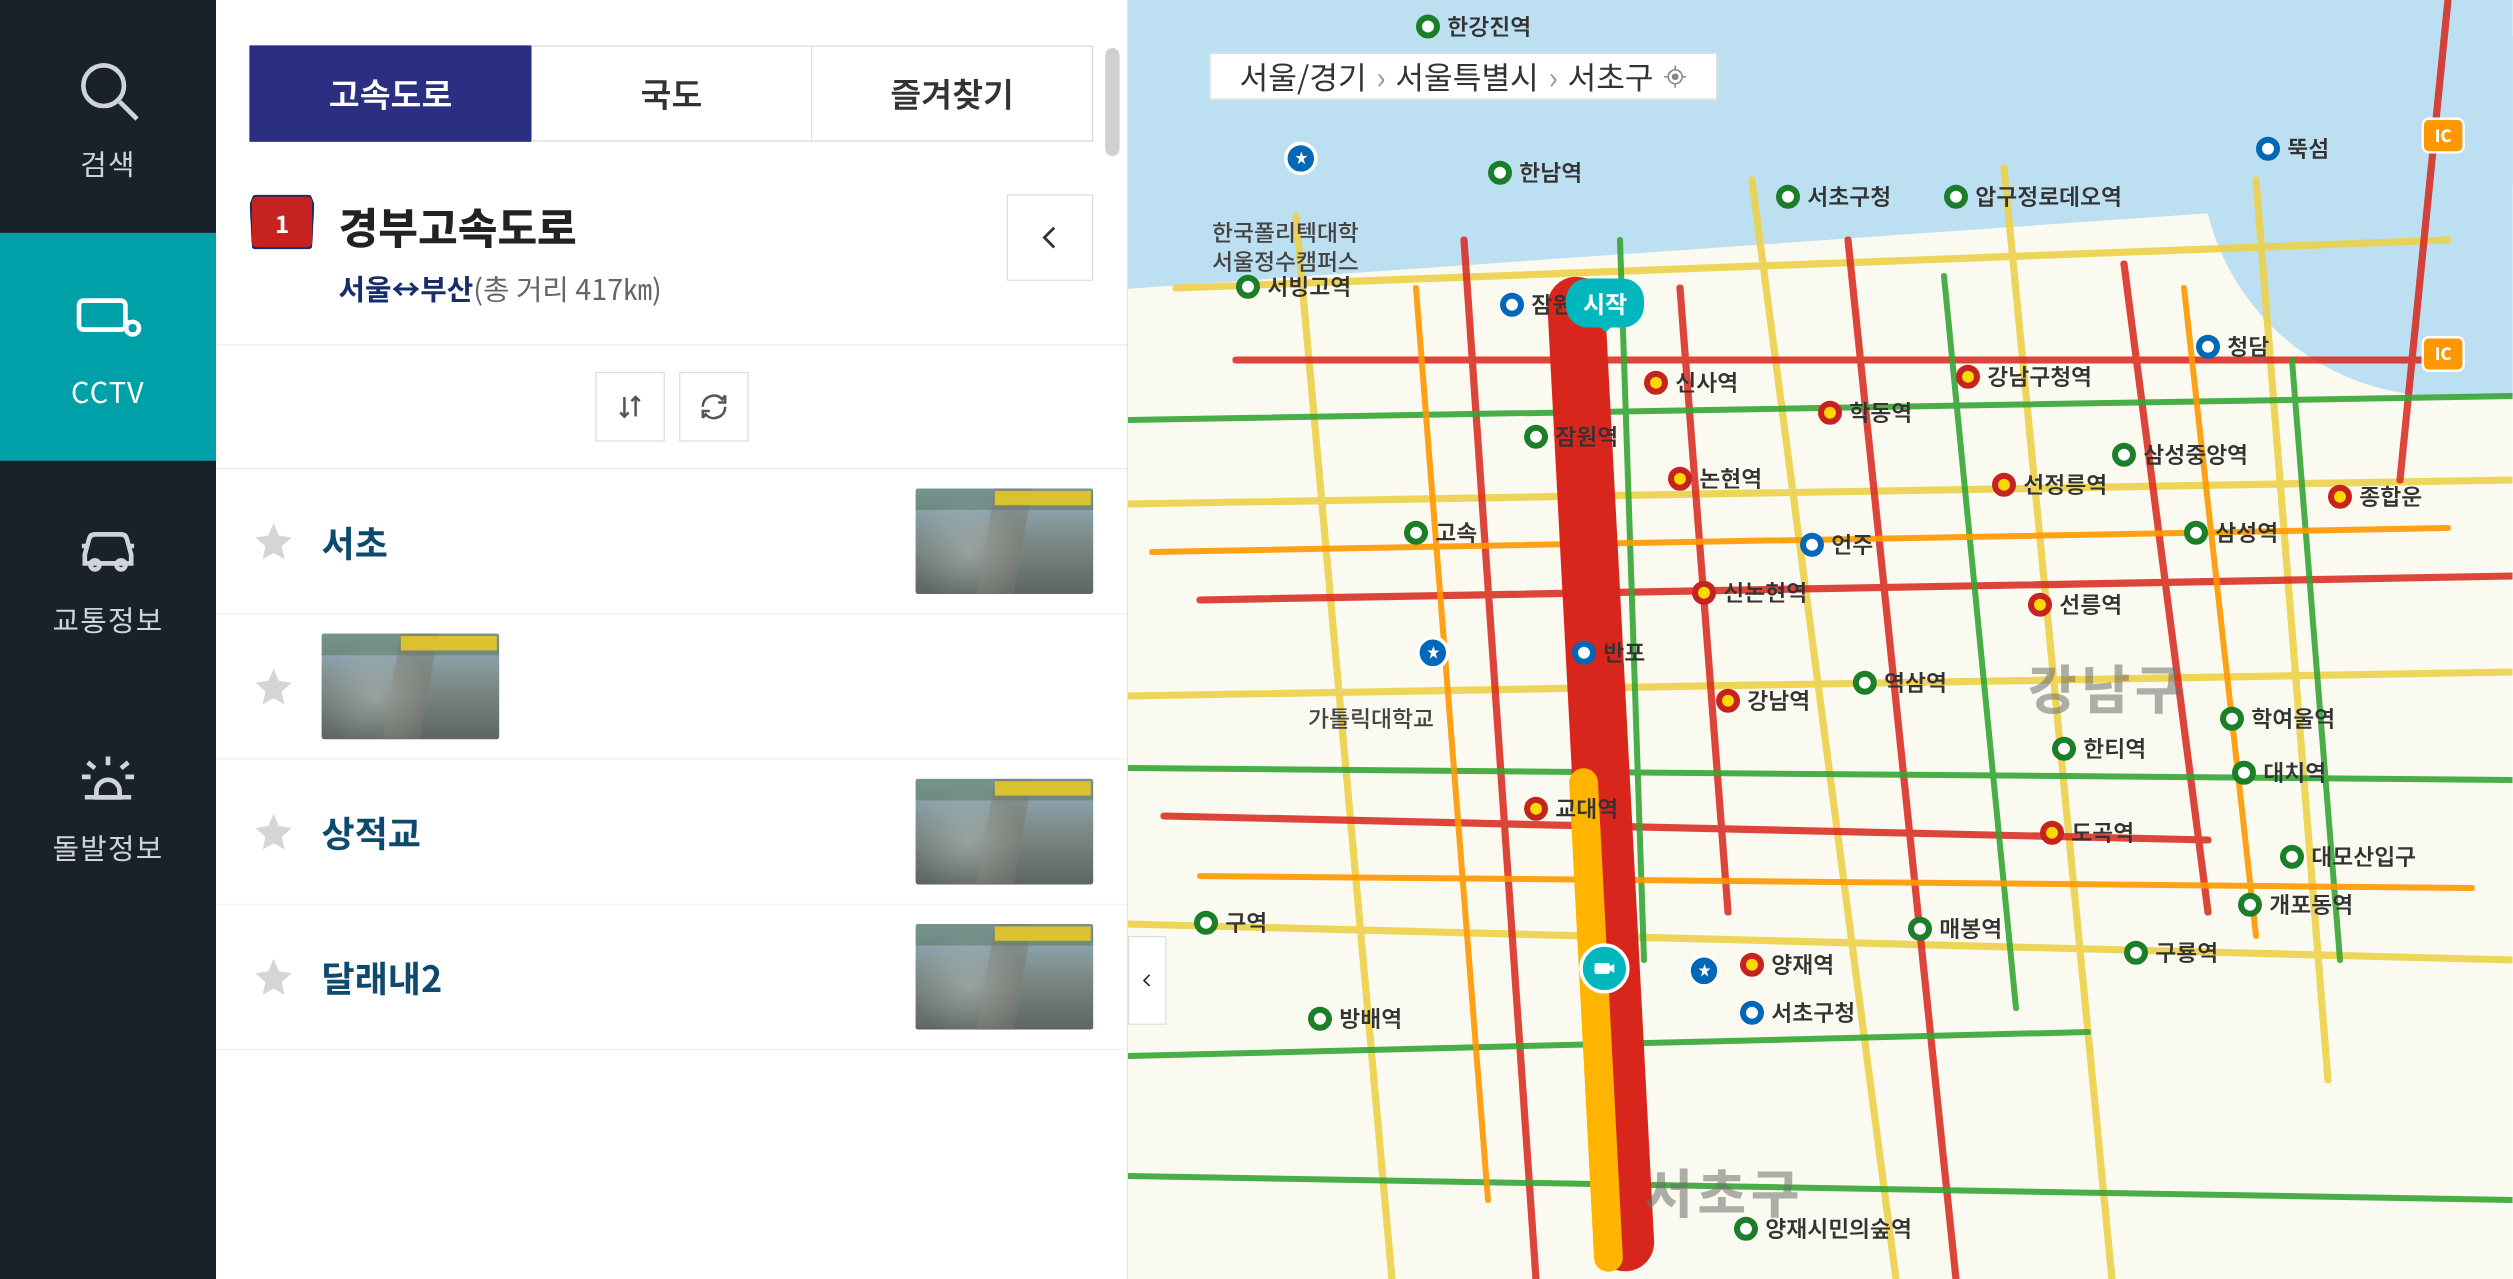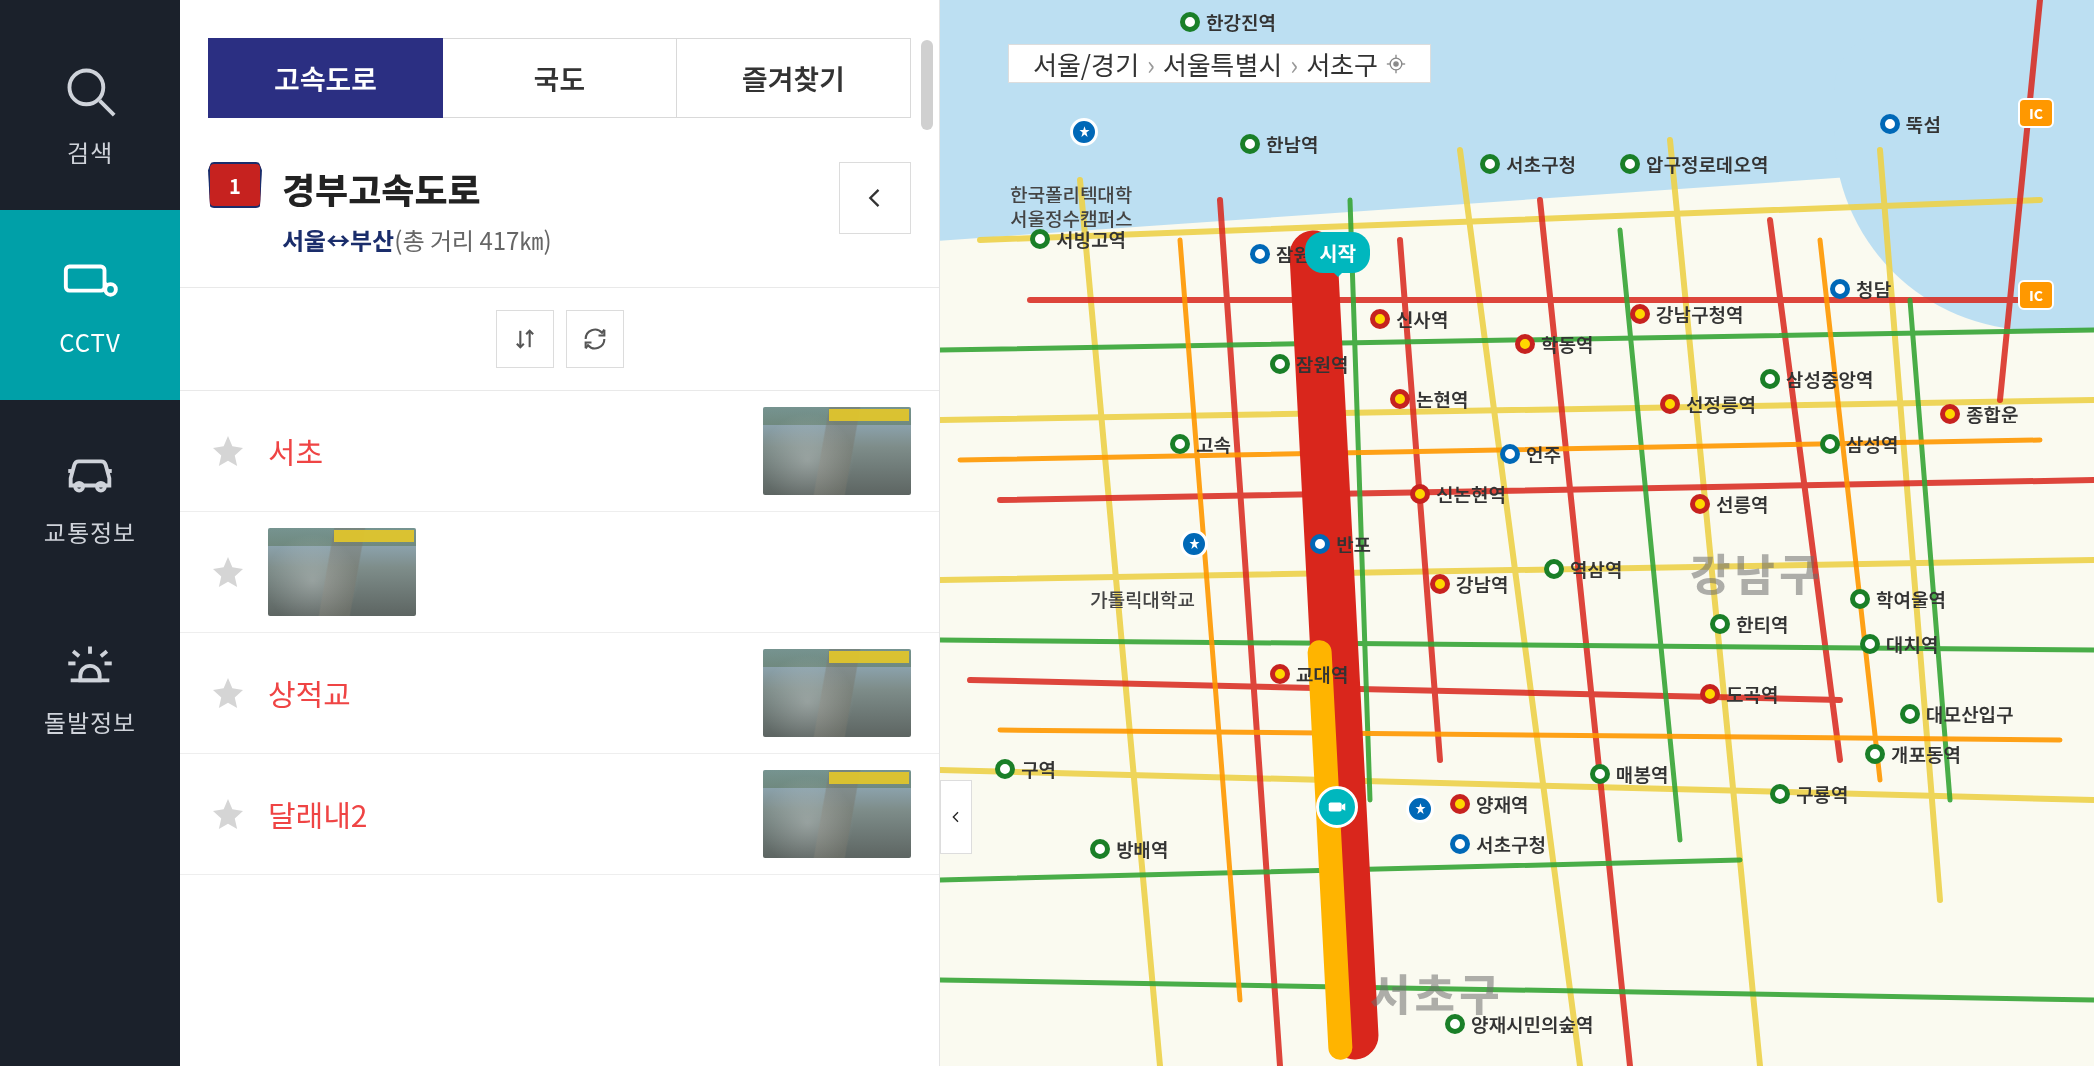--- a/index.html
+++ b/index.html
@@ -12,21 +12,21 @@
     background: #fff;
   }
 
   
   .nav {
     width: 180px;
     background: #1b212b;
     display: flex;
     flex-direction: column;
     align-items: flex-end;
-    padding-top: 20px;
+    padding-top: 4px;
   }
   .nav-item {
     width: 100%;
     height: 190px;
     display: flex;
     flex-direction: column;
     align-items: center;
     justify-content: center;
     color: #cfd3da;
     cursor: pointer;
@@ -123,21 +123,21 @@
     padding: 16px 28px;
     border-bottom: 1px solid #eee;
     gap: 20px;
     cursor: pointer;
   }
   .star {
     width: 40px; height: 40px;
     display: flex; align-items: center; justify-content: center;
   }
   .star svg { width: 36px; height: 36px; fill: #d5d5d5; }
-  .row-label { font-size: 30px; font-weight: 400; color: #ef4444; flex: 1; }
+  .row-label { font-size: 30px; font-weight: 700; color: #0c4a6e; flex: 1; }
   .thumb {
     width: 148px; height: 88px;
     background: linear-gradient(180deg, #96b3c8 0%, #7e8d8a 45%, #5d6562 100%);
     border-radius: 2px;
     position: relative;
     overflow: hidden;
   }
   .thumb::before {
     content: "";
     position: absolute; inset: 0;

